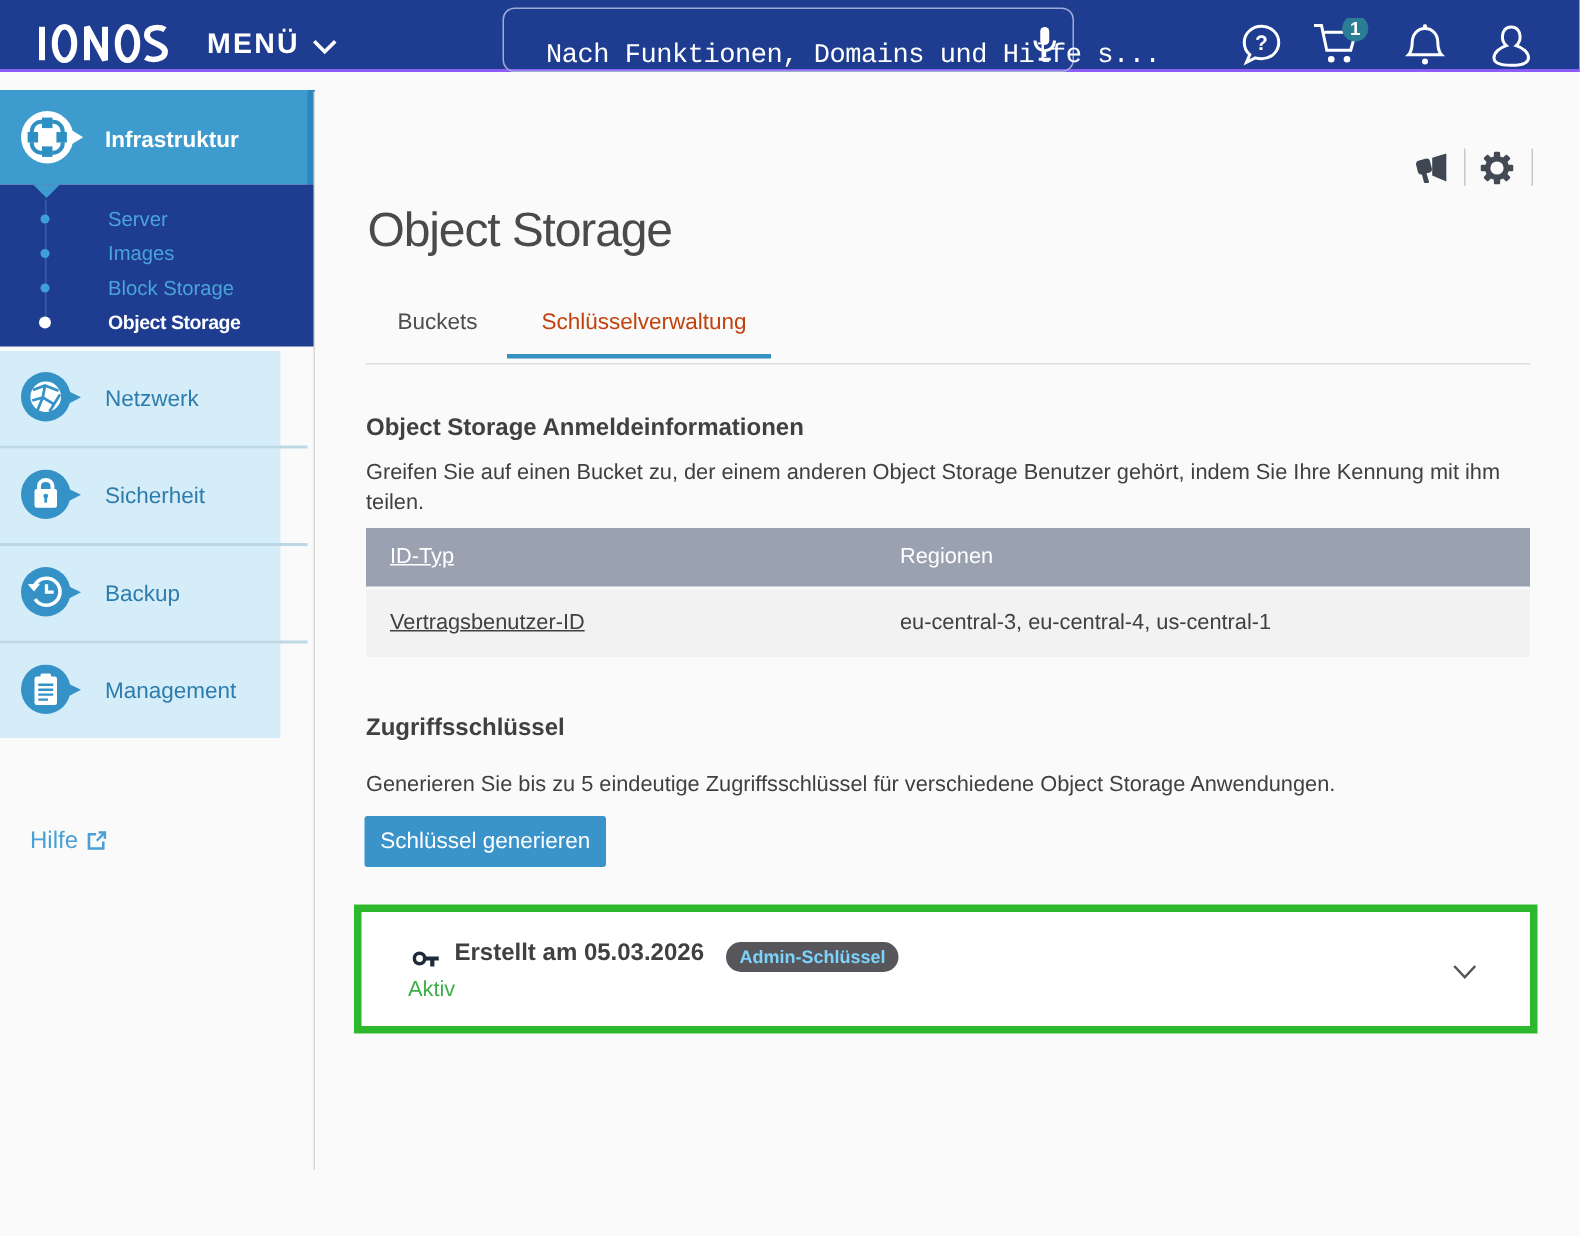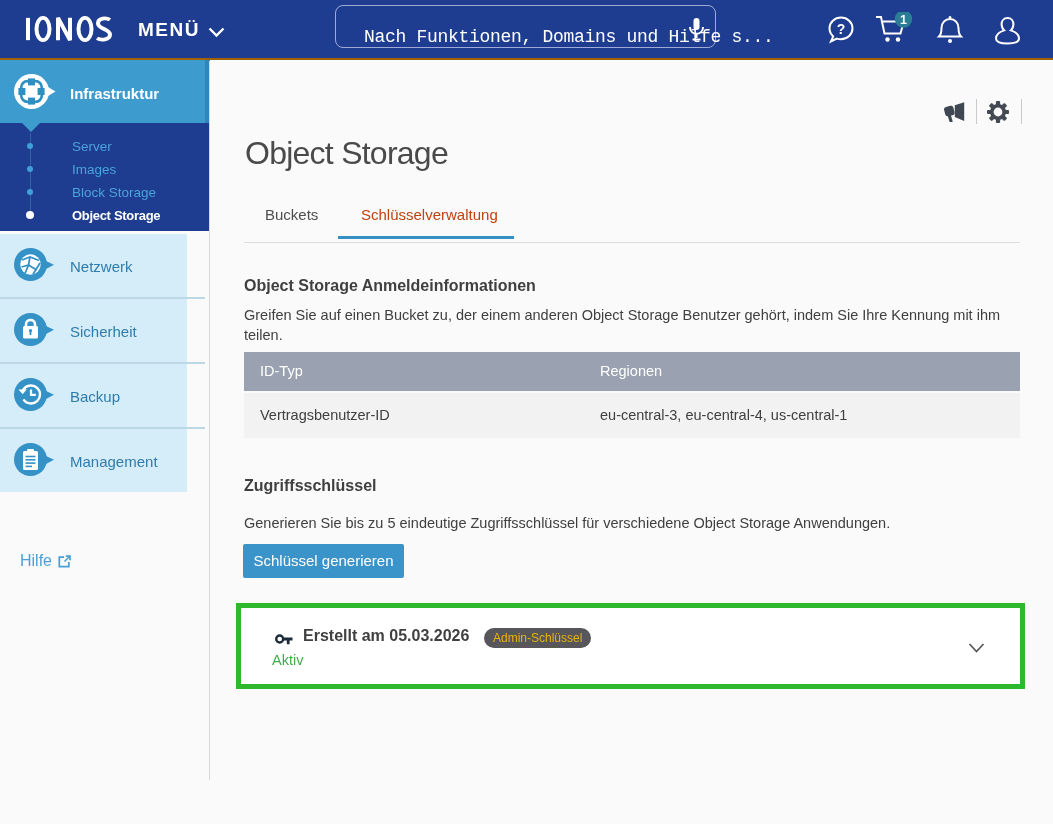--- a/index.html
+++ b/index.html
@@ -8,22 +8,22 @@
   body {
     font-family:"Liberation Sans", sans-serif;
     background:#fafafa;
     position:relative;
     overflow:hidden;
     color:#404040;
   }
   .abs { position:absolute; }
 
   
-  #topbar { position:absolute; left:0; top:0; width:1053px; height:60px;
-    background:#1e3c90; border-bottom:2px solid #a16207;padding-left:24px; }
+  #topbar { position:absolute; left:0; top:0; width:1053px; height:48px;
+    background:#1e3c90; border-bottom:2px solid #8b5cf6;padding-left:24px; }
   #logo { position:absolute; left:24px; top:16px; }
   #menu { position:absolute; left:138px; top:19px; color:#fff; font-size:19px;
     font-weight:bold; letter-spacing:1.5px; }
   #menu svg { vertical-align:-2px; margin-left:8px; }
   #search { position:absolute; left:335px; top:5px; width:381px; height:43px;
     border:1px solid #9fabd6; border-radius:8px; display:flex; align-items:center; }
   #search .q { margin-left:17px; }
   #search .txt { color:#fff; font-size:18px; letter-spacing:-0.3px; margin-left:11px; margin-top:20px; white-space:nowrap;font-family:Liberation Mono, monospace; }
   #search .mic { position:absolute; right:10px; top:11px; }
   .topicon { position:absolute; top:15px; }
@@ -58,28 +58,28 @@
   #tab1 { left:265px; color:#4d4d4d; }
   #tab2 { left:361px; color:#c2410c; }
   #tabline-blue { position:absolute; left:338px; top:236px; width:176px; height:3px; background:#3590c4; }
   #tabline-gray { position:absolute; left:244px; top:242px; width:776px; height:1px; background:#dcdcdc; }
   .h2 { position:absolute; left:244px; font-size:16px; font-weight:bold; color:#404040; }
   .para { position:absolute; left:244px; font-size:14.5px; color:#404040; line-height:20px; }
   #thead { position:absolute; left:244px; top:352px; width:776px; height:39px; background:#9aa2b1; }
   #thead span { position:absolute; top:0; line-height:39px; color:#fff; font-size:14.5px; }
   #trow { position:absolute; left:244px; top:393px; width:776px; height:45px; background:#f2f2f2; }
   #trow span { position:absolute; top:0; line-height:45px; color:#404040; font-size:14.5px; }
-  .c1 { left:16px; } .c2 { left:356px; }
+  .c1 { left:16px;text-decoration:underline; } .c2 { left:356px; }
   #genbtn { position:absolute; left:243px; top:544px; width:161px; height:34px; background:#3a93c9;
     border-radius:2px; color:#fff; font-size:15px; text-align:center; line-height:33px; }
   #keycard { position:absolute; left:236px; top:603px; width:789px; height:86px;
     border:5px solid #2eb82e; background:#fff; }
   #keycard .title { position:absolute; left:62px; top:19px; font-size:16px; font-weight:bold; color:#404040; }
   #keycard .badge { position:absolute; left:243px; top:20px; height:20px; border-radius:10px;
-    background:#56565b; color:#eab308; font-size:12px; line-height:20px; padding:0 9px; }
+    background:#56565b; color:#7dd3fc; font-size:12px; line-height:20px; padding:0 9px;font-weight:bold; }
   #keycard .aktiv { position:absolute; left:31px; top:44px; font-size:14.5px; color:#3fae49; }
   #keycard .chev { position:absolute; left:727px; top:34px; }
   #keycard .keyicon { position:absolute; left:34px; top:26px; }
 </style>
 </head>
 <body>
 
 <div id="topbar">
   <svg id="logo" width="90" height="26" viewBox="0 0 90 28" preserveAspectRatio="none">
     <g fill="none" stroke="#fff" stroke-width="4">

